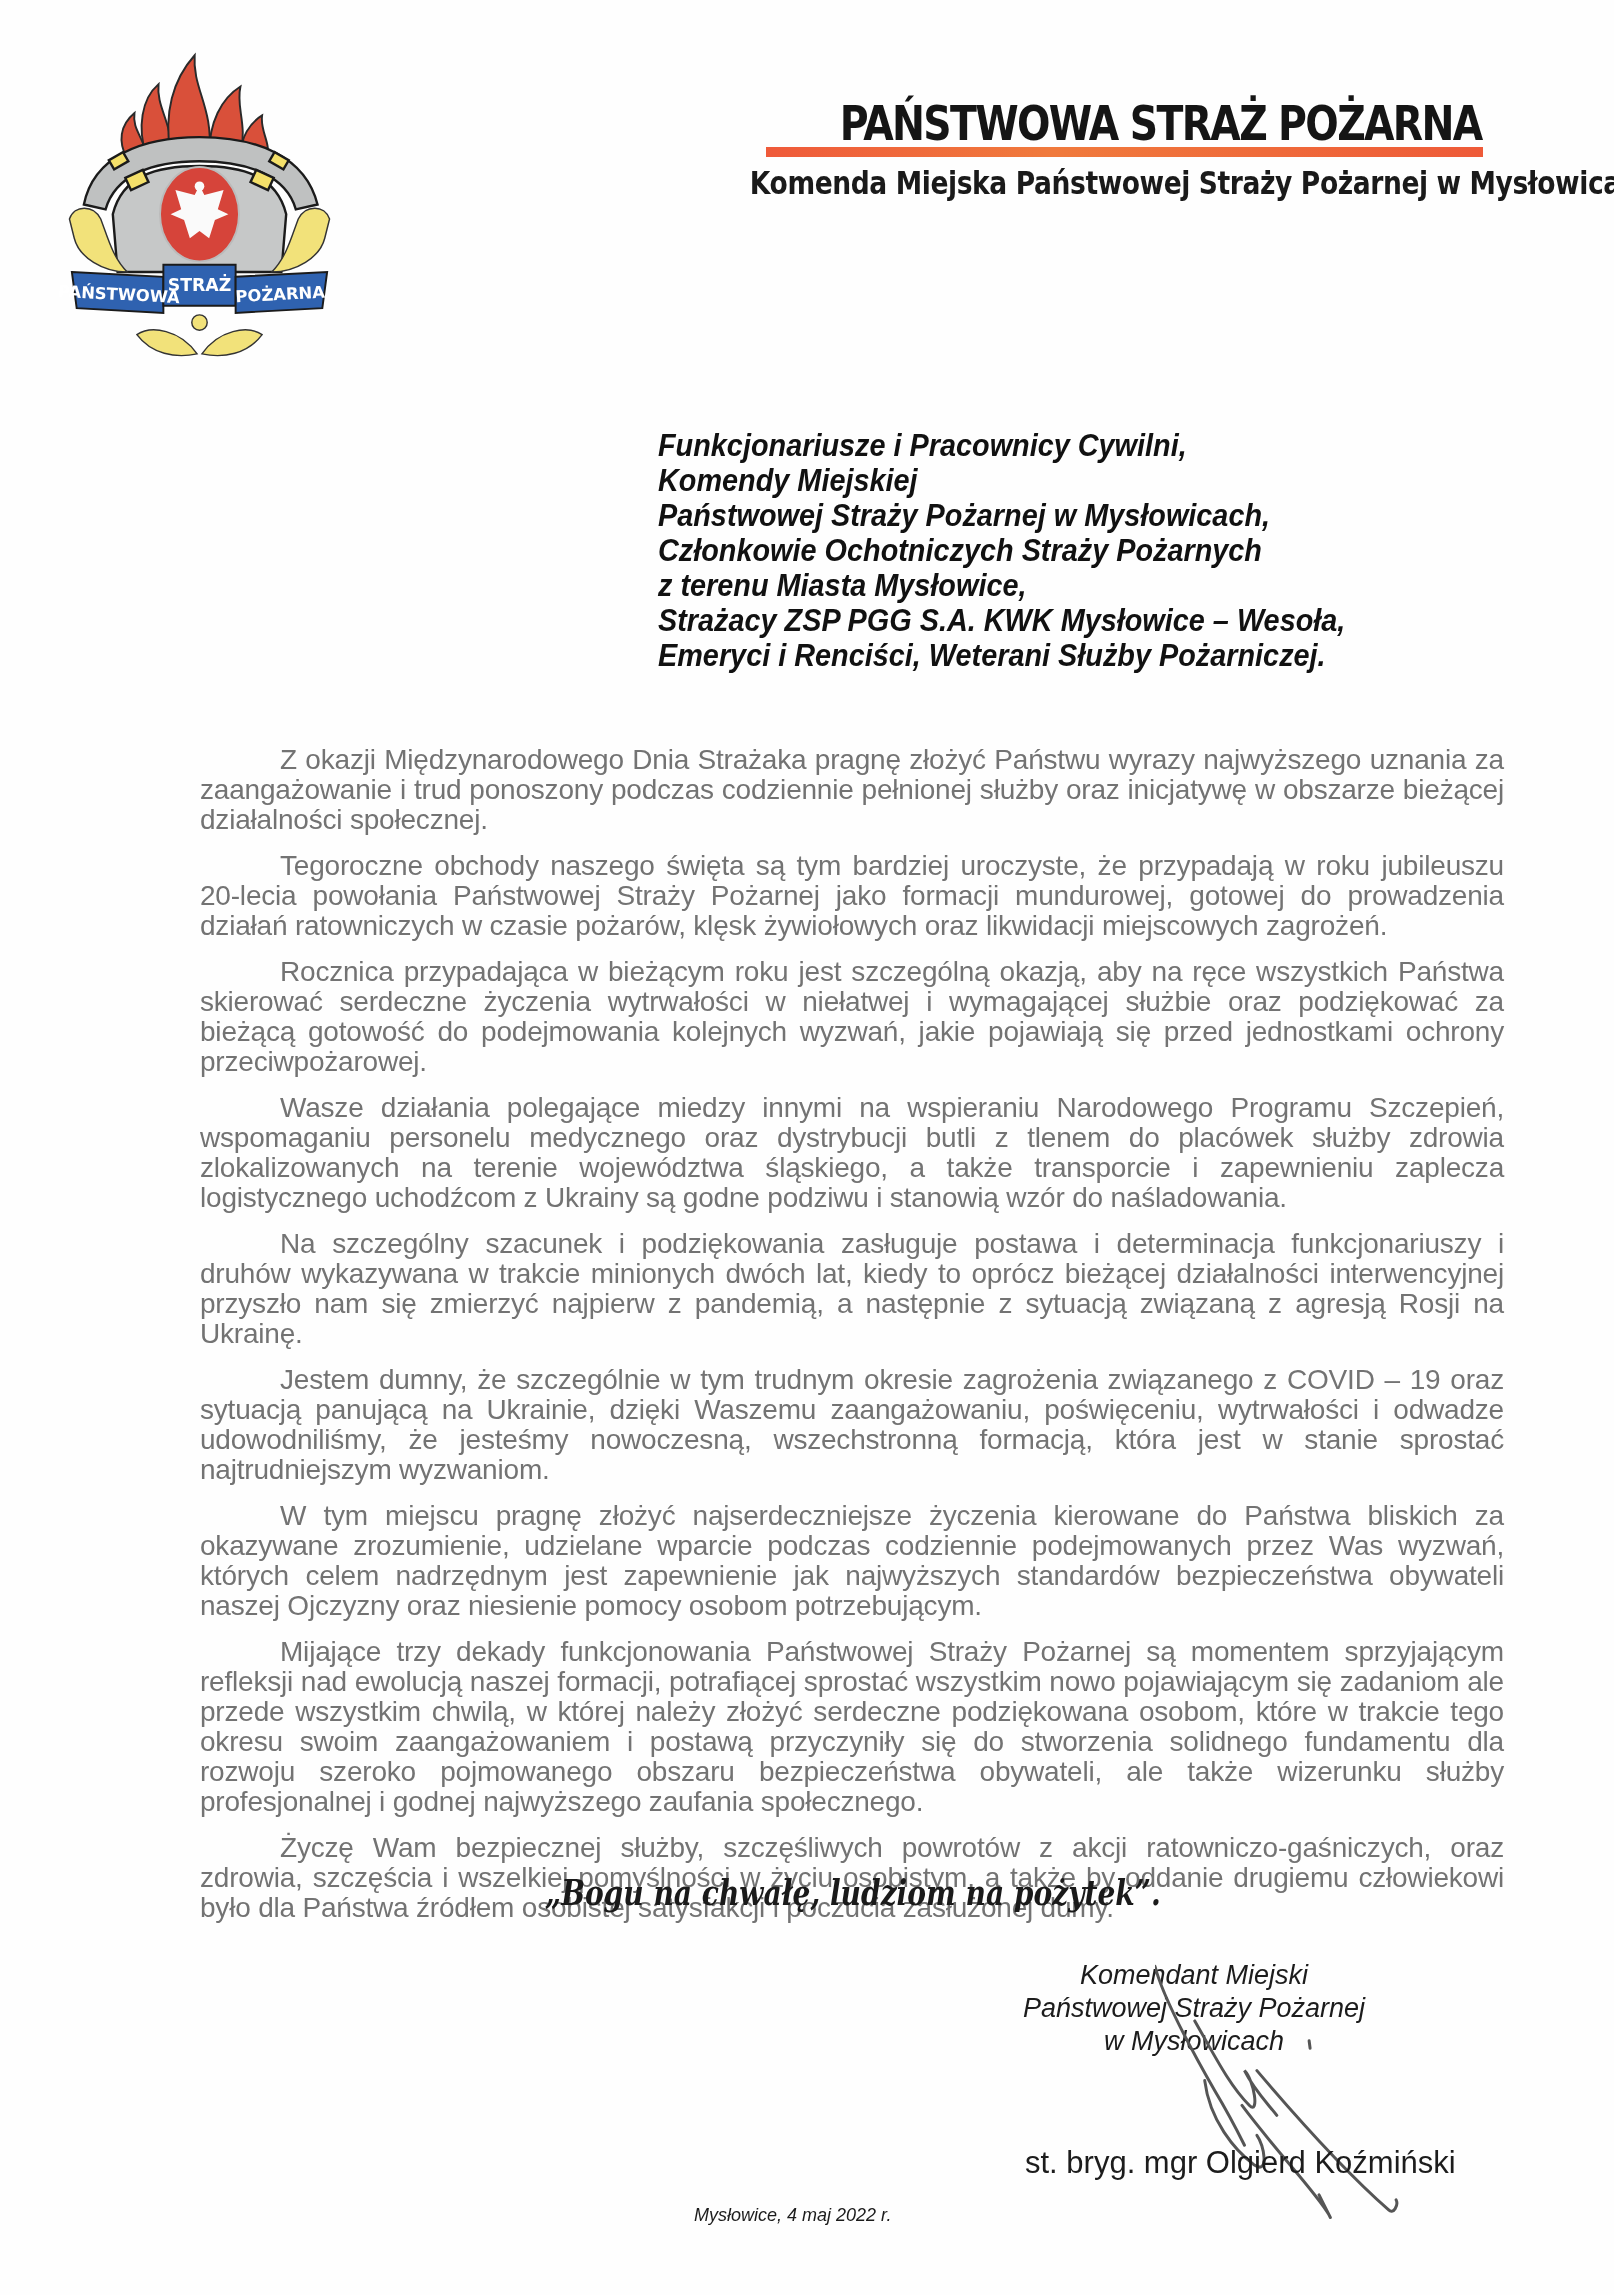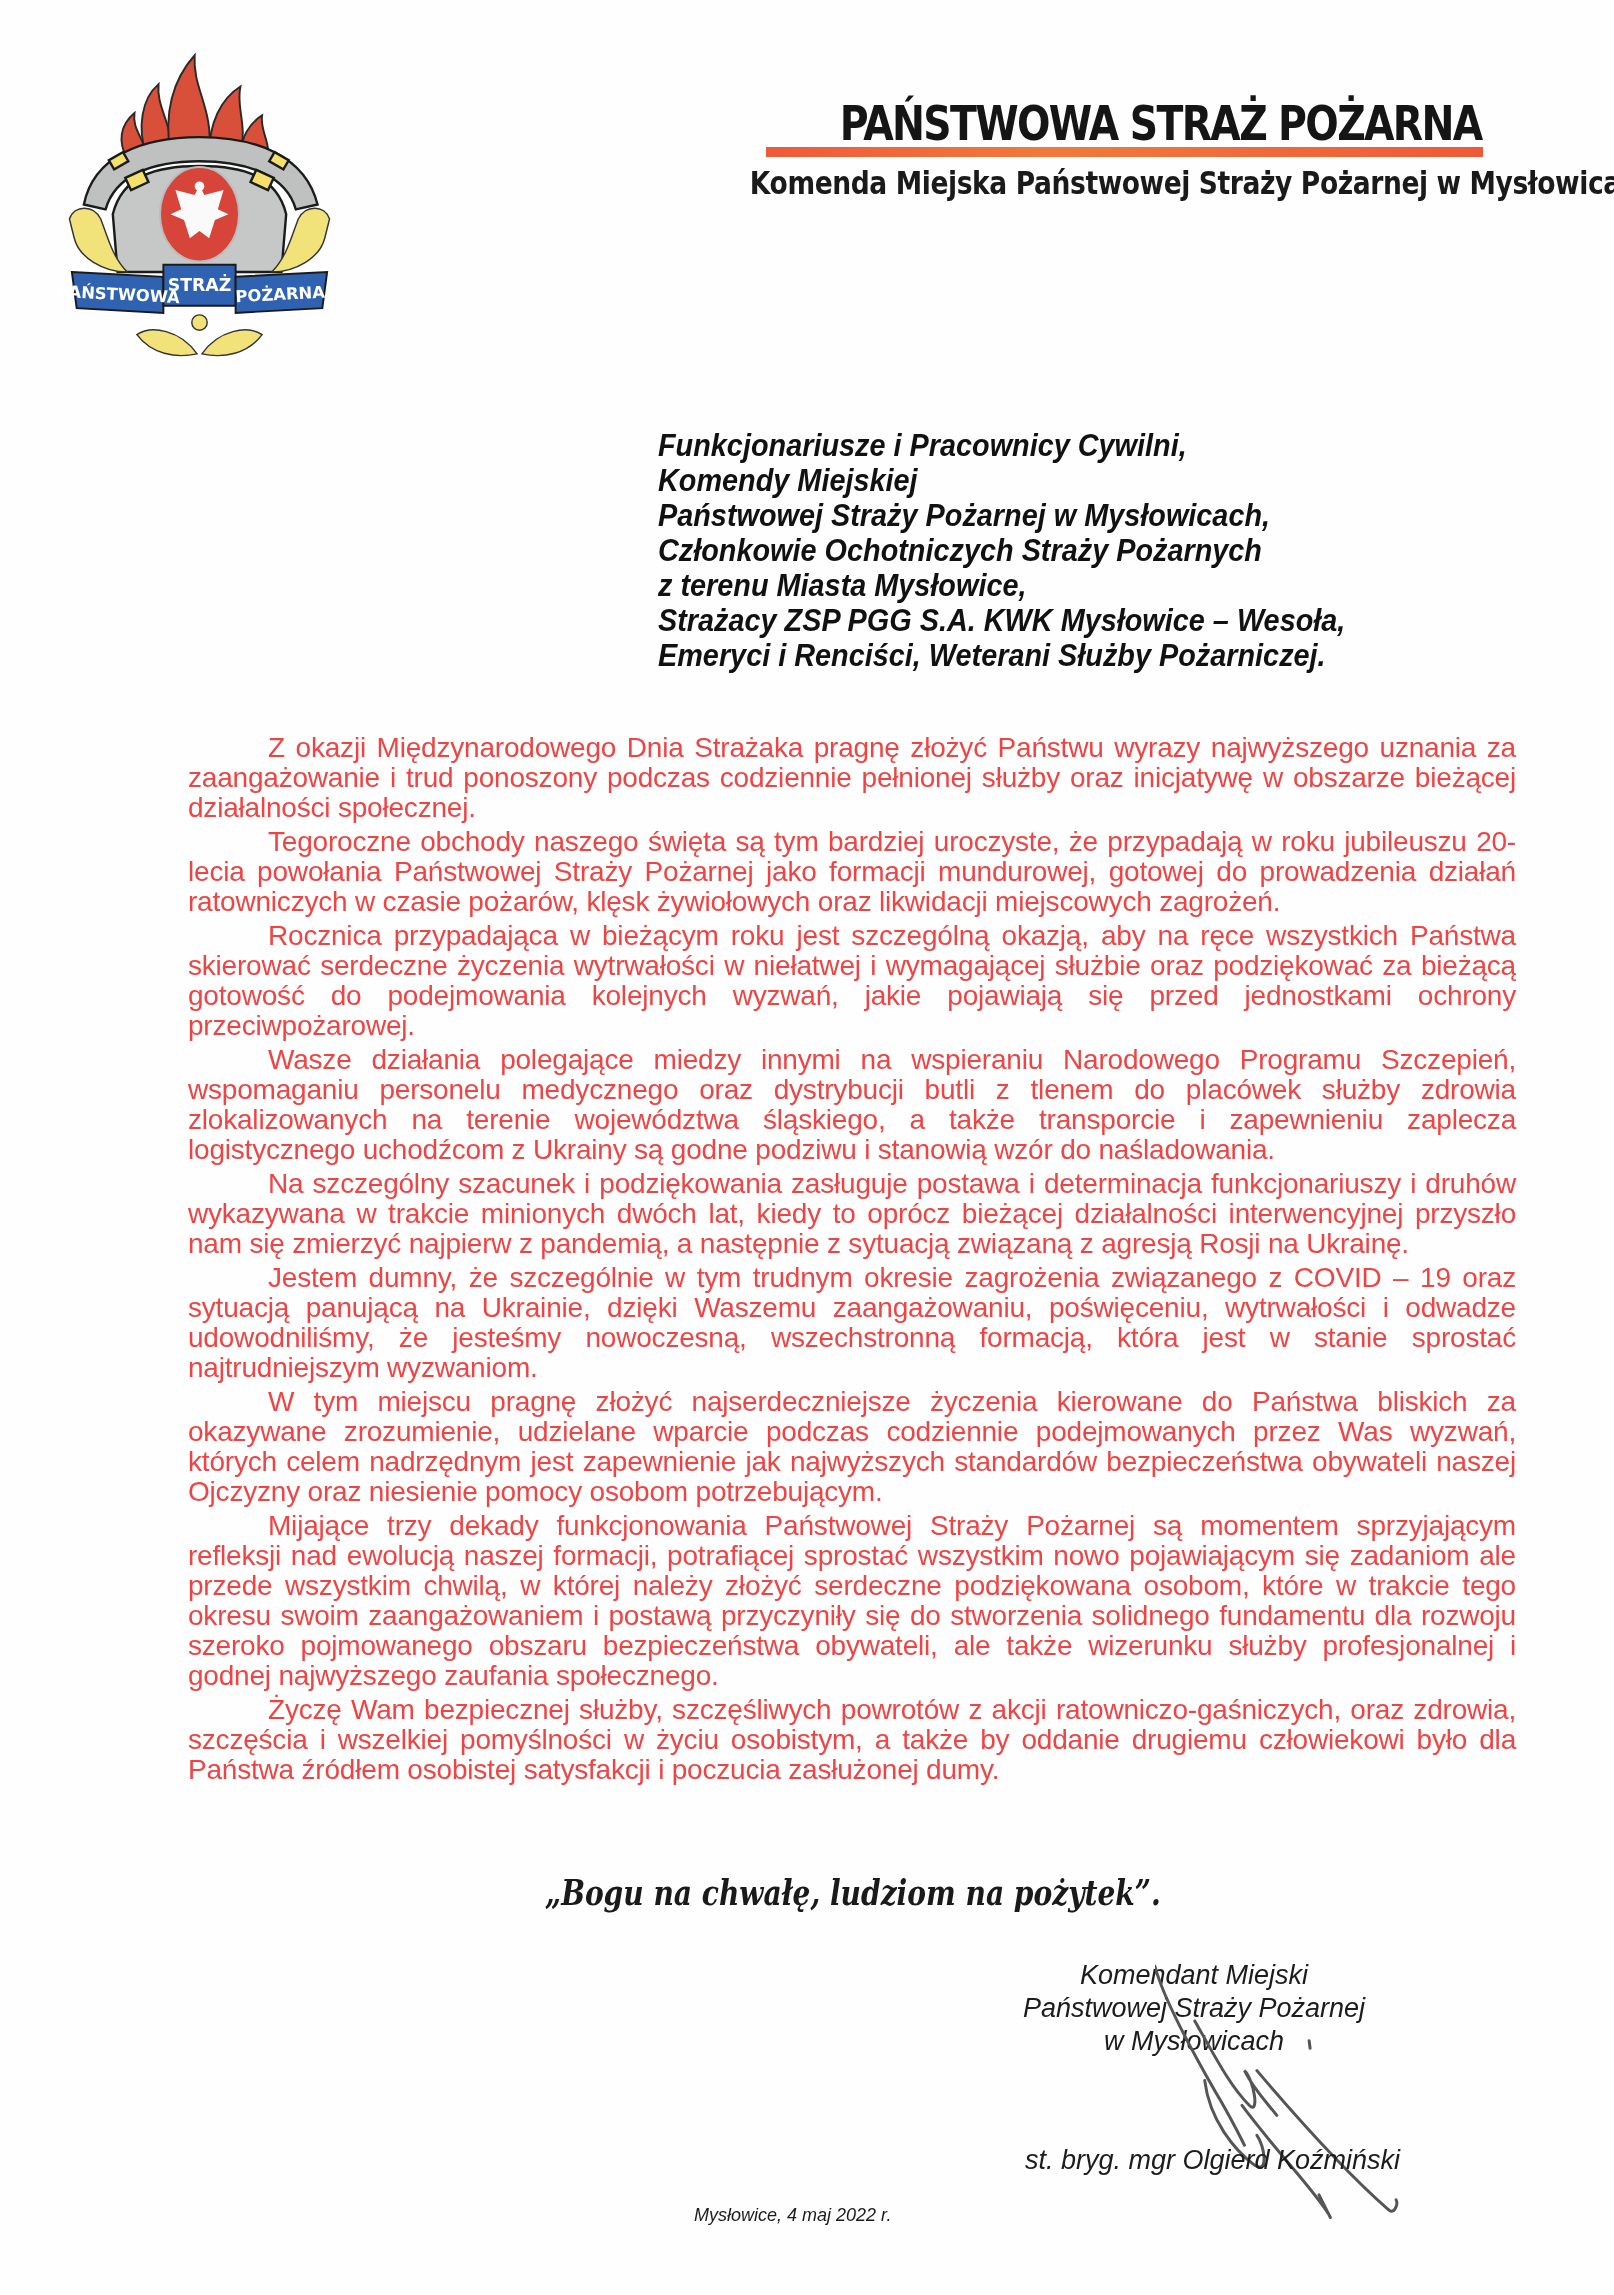--- a/index.html
+++ b/index.html
@@ -21,33 +21,33 @@
     transform:scaleX(0.83); transform-origin:center; white-space:nowrap; color:#1a1a1a; letter-spacing:-0.5px; }
 
   
   #addressees { position:absolute; left:658px; top:428px; width:871px; }
   .addr-line { font-family:"Liberation Sans", sans-serif; font-weight:bold; font-style:italic;
     font-size:31px; line-height:35px; white-space:nowrap; color:#111;
     transform:scaleX(0.93); transform-origin:left; }
 
   
   #body { position:absolute; left:184px; top:729px; width:1336px; }
-  .para { font-size:28px; line-height:30px; text-align:justify; text-indent:80px; margin:4px;
-    color:#ef4444; letter-spacing:-0.2px; }
+  .para { font-size:28px; line-height:30px; text-align:justify; text-indent:80px; margin:16px;
+    color:#737373; letter-spacing:-0.2px; }
 
   
   #motto { position:absolute; left:545px; top:1871px; font-family:"DejaVu Serif", serif;
     font-style:italic; font-weight:bold; font-size:36px; color:#1a1a1a;
     transform:scaleX(0.78); transform-origin:left; white-space:nowrap; }
 
   
   #sig-block { position:absolute; left:1020px; top:1959px; width:348px; text-align:center; }
   .sig-line { font-style:italic; font-size:27px; line-height:33px; white-space:nowrap; color:#1c1c1c; }
   #signature { position:absolute; left:1155px; top:1956px; width:348px; height:279px; }
-  #sig-name { position:absolute; left:1025px; top:2145px; font-style:italic; font-size:27px;
+  #sig-name { position:absolute; left:1025px; top:2145px; font-size:31px;
     white-space:nowrap; color:#1c1c1c; }
   #date { position:absolute; left:694px; top:2205px; font-style:italic; font-size:18px;
     white-space:nowrap; color:#1c1c1c; }
 </style>
 </head>
 <body>
 
 <div id="page">
 
   <svg id="logo" viewBox="0 0 600 720">

